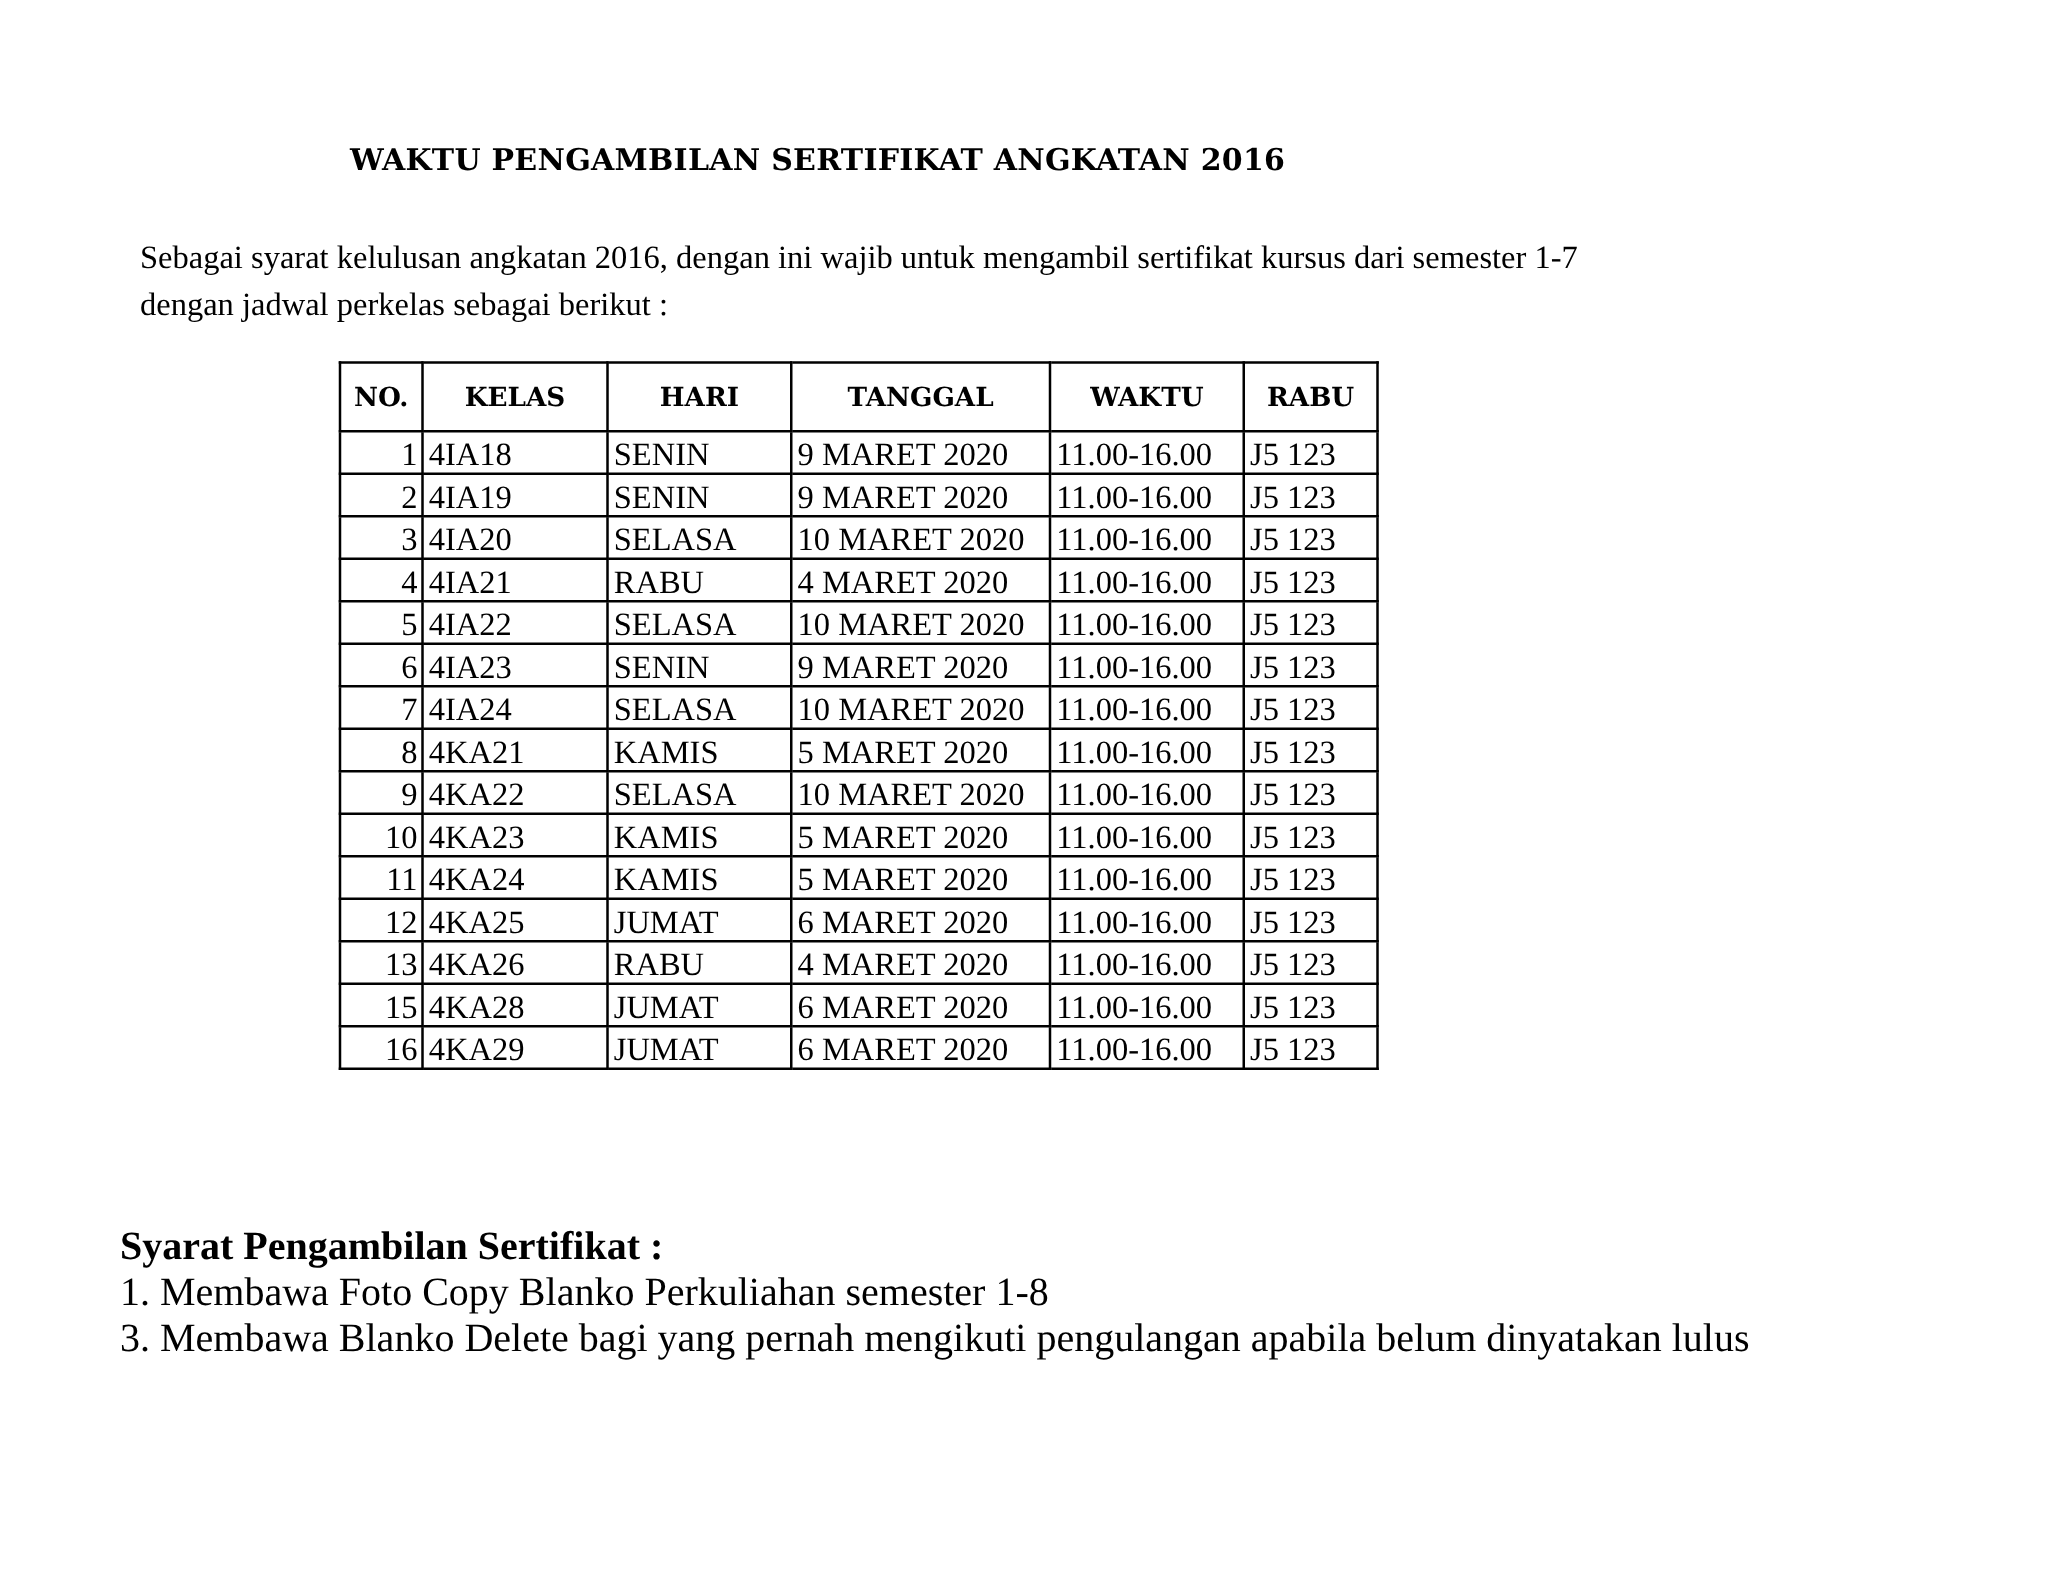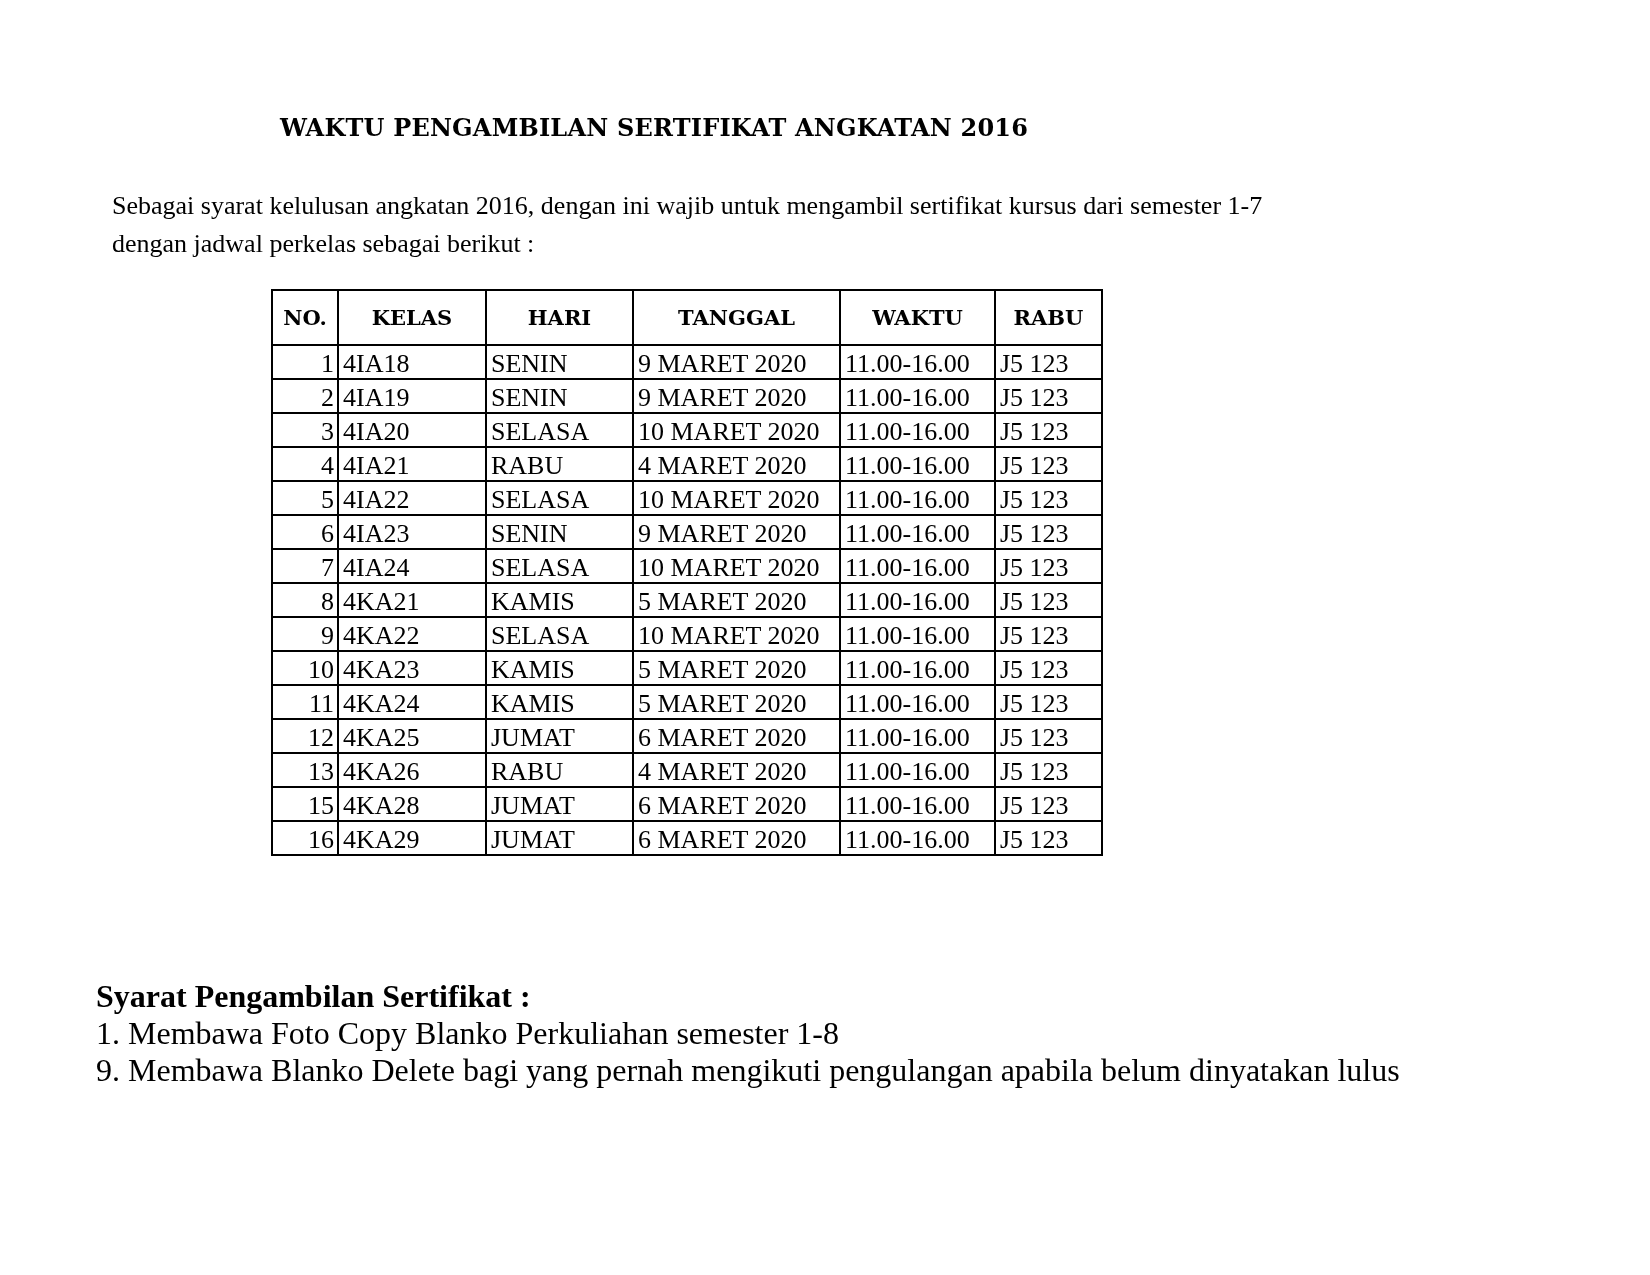--- a/index.html
+++ b/index.html
@@ -247,16 +247,16 @@
           <td>6 MARET 2020</td>
           <td>11.00-16.00</td>
           <td>J5 123</td>
         </tr>
       </tbody>
   </table>
 
   <div class="requirements">
     <span class="req-heading">Syarat Pengambilan Sertifikat :</span>
     <span class="req-item">1. Membawa Foto Copy Blanko Perkuliahan semester 1-8</span>
-    <span class="req-item">9. Membawa Blanko Delete bagi yang pernah mengikuti pengulangan apabila belum dinyatakan lulus</span>
+    <span class="req-item">3. Membawa Blanko Delete bagi yang pernah mengikuti pengulangan apabila belum dinyatakan lulus</span>
   </div>
 
 </div>
 
 </body></html>

